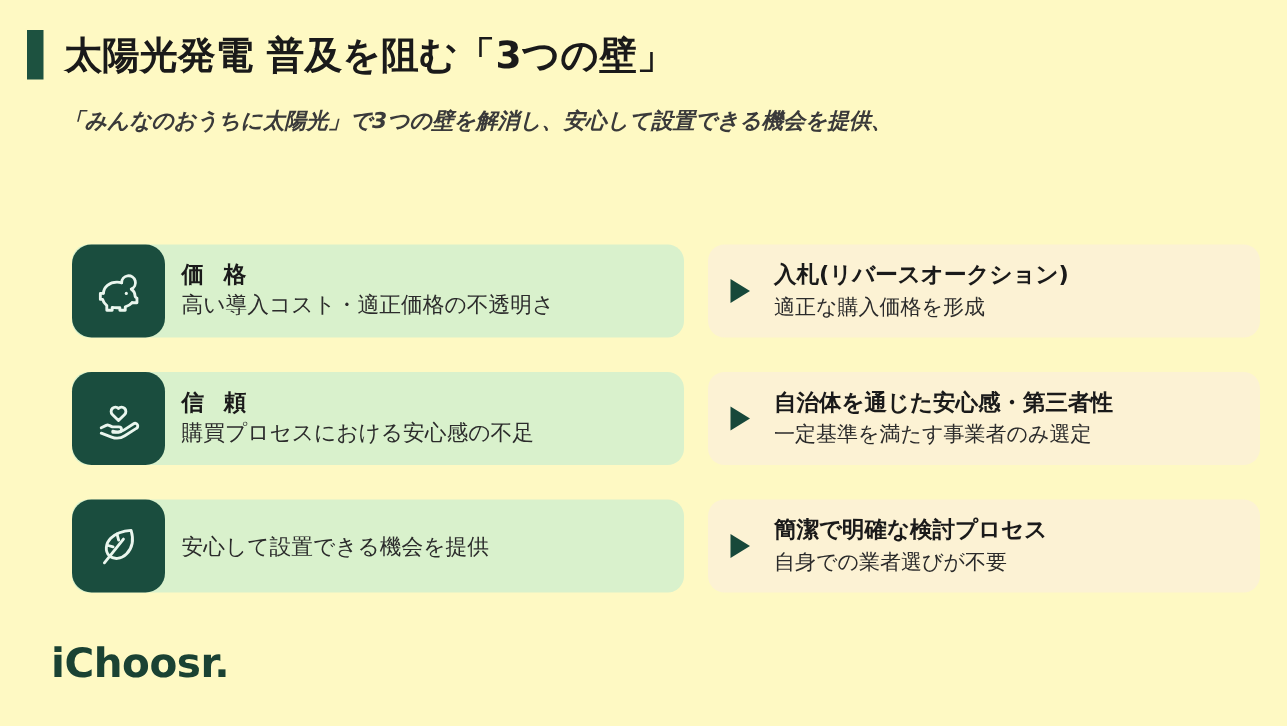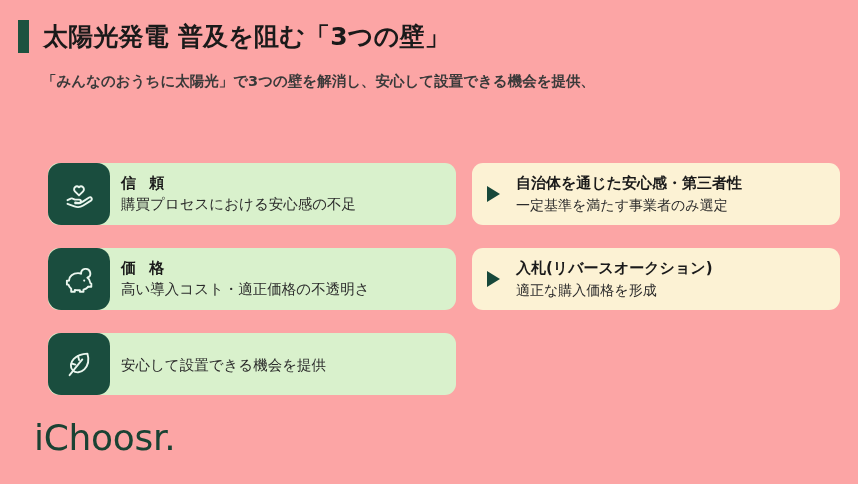--- a/index.html
+++ b/index.html
@@ -12,21 +12,21 @@
     background: #f2fbf4;
     font-family: "DejaVu Sans", "Liberation Sans", sans-serif;
     overflow: hidden;
     position: relative;
     -webkit-font-smoothing: antialiased;
   }
 
   .slide {
     position: absolute;
     inset: 0;
-    background: #fca5a5;
+    background: #fef9c3;
   }
 
   
   .header {
     position: absolute;
     left: 0;
     top: 0;
     width: 858px;
   }
   .title-row {
@@ -56,20 +56,21 @@
     left: 42px;
     top: 70px;
     font-size: 14.5px;
     font-weight: 700;
     color: #3a3a3a;
     line-height: 1.65;
     white-space: nowrap;
   }
   .subtitle .sub-line {
     display: block;
+    font-style: italic;
   }
 
   
   .rows {
     position: absolute;
     left: 0;
     top: 155px;
     width: 858px;
   }
   .row {
@@ -170,22 +171,22 @@
     line-height: 1.3;
     margin-top: 2px;
     white-space: nowrap;
   }
 
   
   .logo {
     position: absolute;
     left: 34px;
     bottom: 28px;
-    font-size: 36px;
-    font-weight: 400;
+    font-size: 27px;
+    font-weight: 700;
     color: #1a4233;
     letter-spacing: -0.3px;
     line-height: 1;
   }
 </style>
 </head>
 <body>
 
 <div class="slide">
 
@@ -193,43 +194,20 @@
     <div class="title-row">
       <div class="title-accent"></div>
       <div class="title-text">太陽光発電 普及を阻む「3つの壁」</div>
     </div>
     <div class="subtitle">
       <span class="sub-line">「みんなのおうちに太陽光」で3つの壁を解消し、安心して設置できる機会を提供、</span>
     </div>
   </div>
 
   <div class="rows">
-
-    <div class="row">
-      <div class="problem-card">
-        <div class="icon-tile">
-          <svg width="34" height="34" viewBox="0 0 34 34" fill="none" stroke="#eaf6ee" stroke-width="1.9" stroke-linecap="round" stroke-linejoin="round">
-            <path d="M17 18.4l-4.1-4.1a2.85 2.85 0 0 1 4.1-4 2.85 2.85 0 0 1 4.1 4z"></path>
-            <path d="M5.5 23.2l3.3-1.6c.6-.3 1.3-.3 1.9 0l2.2 1h4.3c1 0 1.8.8 1.8 1.8s-.8 1.8-1.8 1.8h-4"></path>
-            <path d="M13.2 25.4c2.9.9 5.6.5 7.6-.8l6.3-4.1c.9-.6 2-.3 2.5.6.5.9.2 2-.7 2.5l-7.7 4.9c-2.6 1.7-5.9 2-8.8.9l-6.9-2.6"></path>
-          </svg>
-        </div>
-        <div class="problem-text">
-          <span class="problem-title">信 頼</span>
-          <span class="problem-desc">購買プロセスにおける安心感の不足</span>
-        </div>
-      </div>
-      <div class="solution-card">
-        <span class="arrow-icon"></span>
-        <div class="solution-text">
-          <span class="solution-title">自治体を通じた安心感・第三者性</span>
-          <span class="solution-desc">一定基準を満たす事業者のみ選定</span>
-        </div>
-      </div>
-    </div>
 
     <div class="row">
       <div class="problem-card">
         <div class="icon-tile">
           <svg width="34" height="34" viewBox="0 0 34 34" fill="none" stroke="#eaf6ee" stroke-width="1.9" stroke-linecap="round" stroke-linejoin="round">
             <path d="M7 18.5c0-4.3 4-7.4 9-7.4 1.1 0 2.2.15 3.1.42"></path>
             <path d="M19.1 11.5a4.6 4.6 0 1 1 6.4 4.2"></path>
             <path d="M25.6 15.8c1.4 1.1 2.3 2.6 2.4 4.2 .06 1 .5 1.5 1.3 1.7v3.1h-3.2"></path>
             <path d="M26.1 24.8c-1.1 1.3-2.7 2.3-4.6 2.8v2.2h-3.6v-1.7c-.6.07-1.2.1-1.9.1-1.1 0-2.2-.1-3.2-.3v1.9H9.2v-3.1c-1.4-1.1-2.4-2.5-2.8-4.1H4.9v-4h1.8"></path>
             <circle cx="22.2" cy="18.6" r="1.05" fill="#eaf6ee" stroke="none"></circle>
@@ -246,29 +224,59 @@
           <span class="solution-title">入札(リバースオークション)</span>
           <span class="solution-desc">適正な購入価格を形成</span>
         </div>
       </div>
     </div>
 
     <div class="row">
       <div class="problem-card">
         <div class="icon-tile">
           <svg width="34" height="34" viewBox="0 0 34 34" fill="none" stroke="#eaf6ee" stroke-width="1.9" stroke-linecap="round" stroke-linejoin="round">
+            <path d="M17 18.4l-4.1-4.1a2.85 2.85 0 0 1 4.1-4 2.85 2.85 0 0 1 4.1 4z"></path>
+            <path d="M5.5 23.2l3.3-1.6c.6-.3 1.3-.3 1.9 0l2.2 1h4.3c1 0 1.8.8 1.8 1.8s-.8 1.8-1.8 1.8h-4"></path>
+            <path d="M13.2 25.4c2.9.9 5.6.5 7.6-.8l6.3-4.1c.9-.6 2-.3 2.5.6.5.9.2 2-.7 2.5l-7.7 4.9c-2.6 1.7-5.9 2-8.8.9l-6.9-2.6"></path>
+          </svg>
+        </div>
+        <div class="problem-text">
+          <span class="problem-title">信 頼</span>
+          <span class="problem-desc">購買プロセスにおける安心感の不足</span>
+        </div>
+      </div>
+      <div class="solution-card">
+        <span class="arrow-icon"></span>
+        <div class="solution-text">
+          <span class="solution-title">自治体を通じた安心感・第三者性</span>
+          <span class="solution-desc">一定基準を満たす事業者のみ選定</span>
+        </div>
+      </div>
+    </div>
+
+    <div class="row">
+      <div class="problem-card">
+        <div class="icon-tile">
+          <svg width="34" height="34" viewBox="0 0 34 34" fill="none" stroke="#eaf6ee" stroke-width="1.9" stroke-linecap="round" stroke-linejoin="round">
             <path d="M25.4 6.6c1.9 6.3.6 12.1-3.1 15.8-3.5 3.5-8.6 3.9-11.5 1-2.9-2.9-2.5-8 1-11.5 3.7-3.7 7.4-5 13.6-5.3z"></path>
             <path d="M7.6 28.2L20.3 12.4"></path>
             <path d="M13.4 17.6l-3.9-1.1"></path>
             <path d="M17.1 13.1l-1.1-4.1"></path>
           </svg>
         </div>
         <div class="problem-text">
           <span class="problem-desc">安心して設置できる機会を提供</span>
         </div>
       </div>
+      <div class="solution-card">
+        <span class="arrow-icon"></span>
+        <div class="solution-text">
+          <span class="solution-title">簡潔で明確な検討プロセス</span>
+          <span class="solution-desc">自身での業者選びが不要</span>
+        </div>
+      </div>
     </div>
 
   </div>
 
   <div class="logo">iChoosr.</div>
 
 </div>
 
 </body></html>

